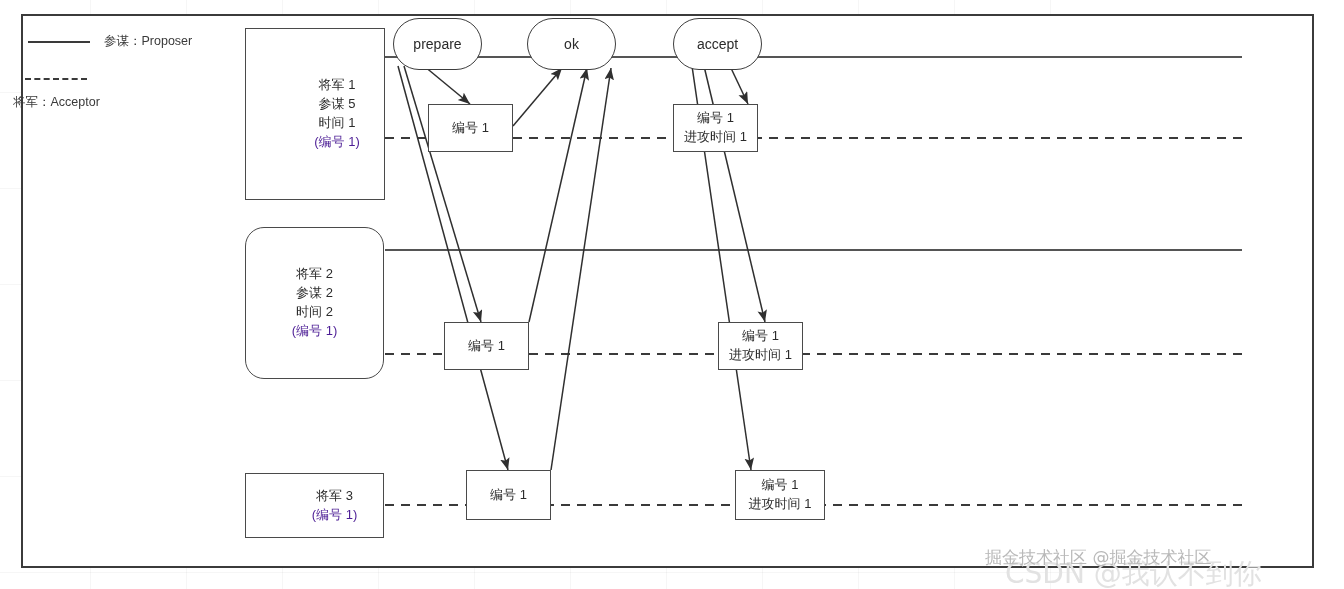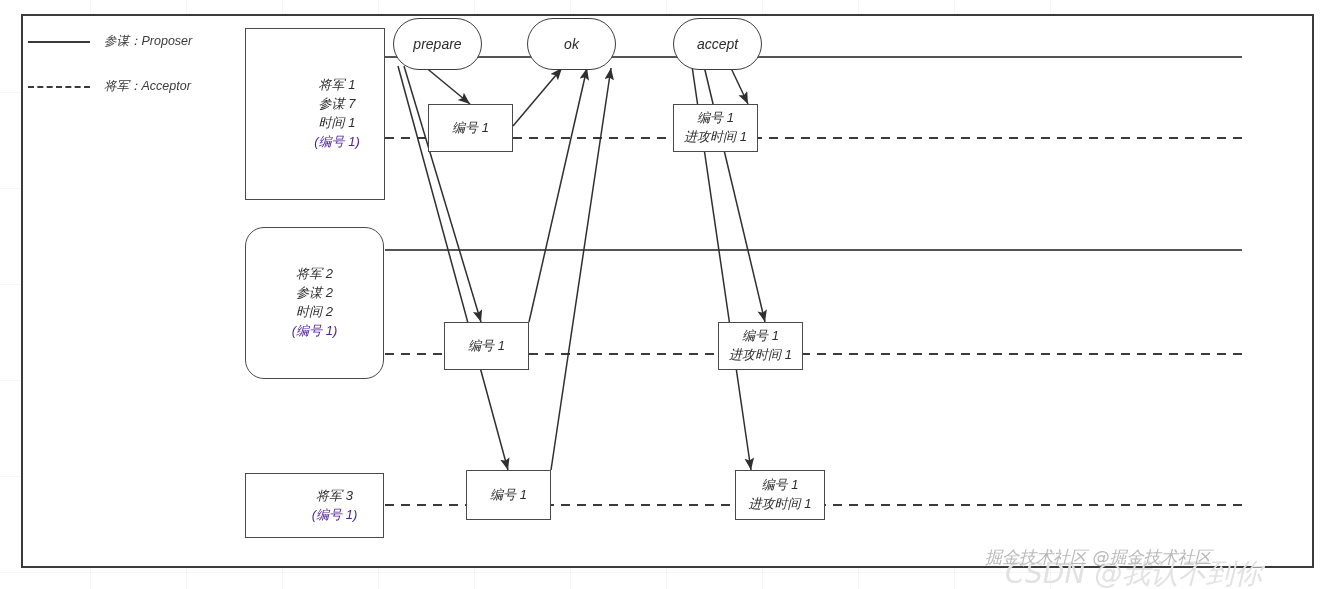--- a/index.html
+++ b/index.html
@@ -17,21 +17,20 @@
   #stage {
     position: relative;
     width: 1076px;
     height: 589px;
     background: #ffffff;
     background-image:
       linear-gradient(to right, rgba(0,0,0,0.035) 1px, transparent 1px),
       linear-gradient(to bottom, rgba(0,0,0,0.035) 1px, transparent 1px);
     background-size: 96px 96px;
     background-position: -6px -4px;
-    font-style: italic;
   }
   
   #canvas {
     position: absolute;
     left: 21px;
     top: 14px;
     width: 1293px;
     height: 554px;
     background: #ffffff;
     border: 2px solid #3b3b3b;
@@ -144,28 +143,28 @@
       <path d="M 704,66 L 765,322"></path>
       <path d="M 692,66 L 751,470"></path>
     </g>
   </svg>
 
   <div class="legend-row" style="left:28px; top:33px;">
     <span class="legend-line-solid"></span>
     <span class="legend-label">参谋：Proposer</span>
   </div>
 
-  <div class="legend-row" style="left:28px; top:78px;">
+  <div class="legend-row" style="left:13px; top:78px;flex-direction:column;">
     <span class="legend-line-dashed"></span>
     <span class="legend-label">将军：Acceptor</span>
   </div>
 
   <div class="node" style="left:245px; top:28px; width:140px; height:172px;padding-left:44px;">
     <span>将军 1</span>
-    <span>参谋 7</span>
+    <span>参谋 5</span>
     <span>时间 1</span>
     <span class="gold">(编号 1)</span>
   </div>
 
   <div class="node" style="left:245px; top:227px; width:139px; height:152px;border-radius:19px;">
     <span>将军 2</span>
     <span>参谋 2</span>
     <span>时间 2</span>
     <span class="gold">(编号 1)</span>
   </div>

